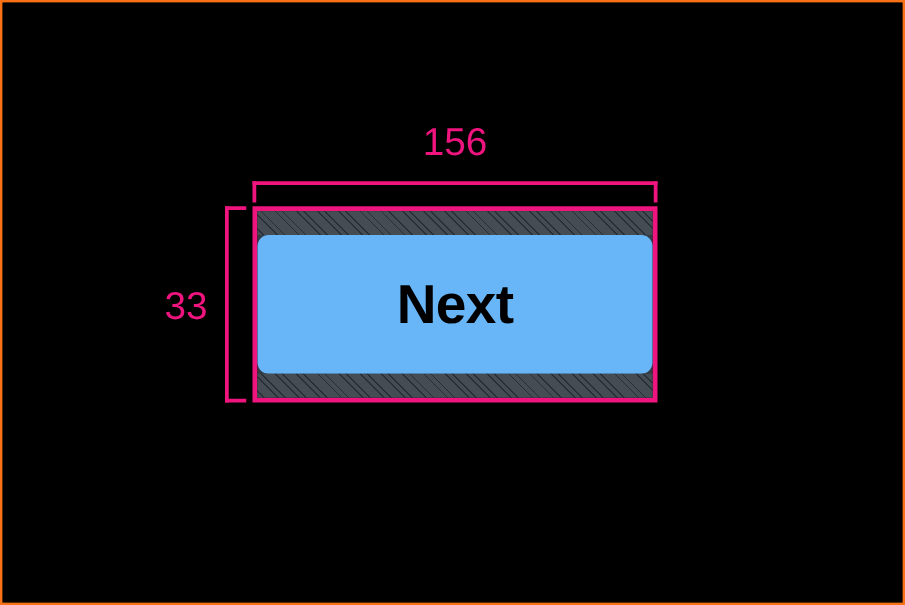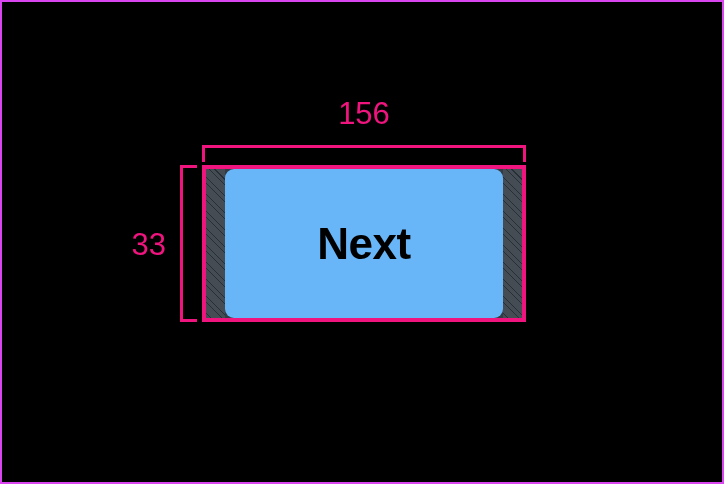--- a/index.html
+++ b/index.html
@@ -7,21 +7,21 @@
     padding: 0;
     background: #ffffff;
   }
 
   #screenshot {
     position: relative;
     width: 724px;
     height: 484px;
     background: #000000;
     box-sizing: border-box;
-    border: 2px solid #d946ef;
+    border: 2px solid #f97316;
     overflow: hidden;
     font-family: "Liberation Sans", sans-serif;
   }
 
   
   .canvas {
     position: absolute;
     inset: 0;
     background: #000000;
   }
@@ -36,21 +36,21 @@
     box-sizing: border-box;
     border: 4px solid #f0147f;
     background: #000000;
   }
 
   
   .element-inner {
     position: absolute;
     inset: 0;
     display: flex;
-    flex-direction: row;
+    flex-direction: column;
     background: #333b44;
   }
 
   
   .hatch-band {
     flex: 0 0 19px;
     background-color: #333b44;
     background-image: repeating-linear-gradient(
       45deg,
       rgba(255,255,255,0.085) 0px,

